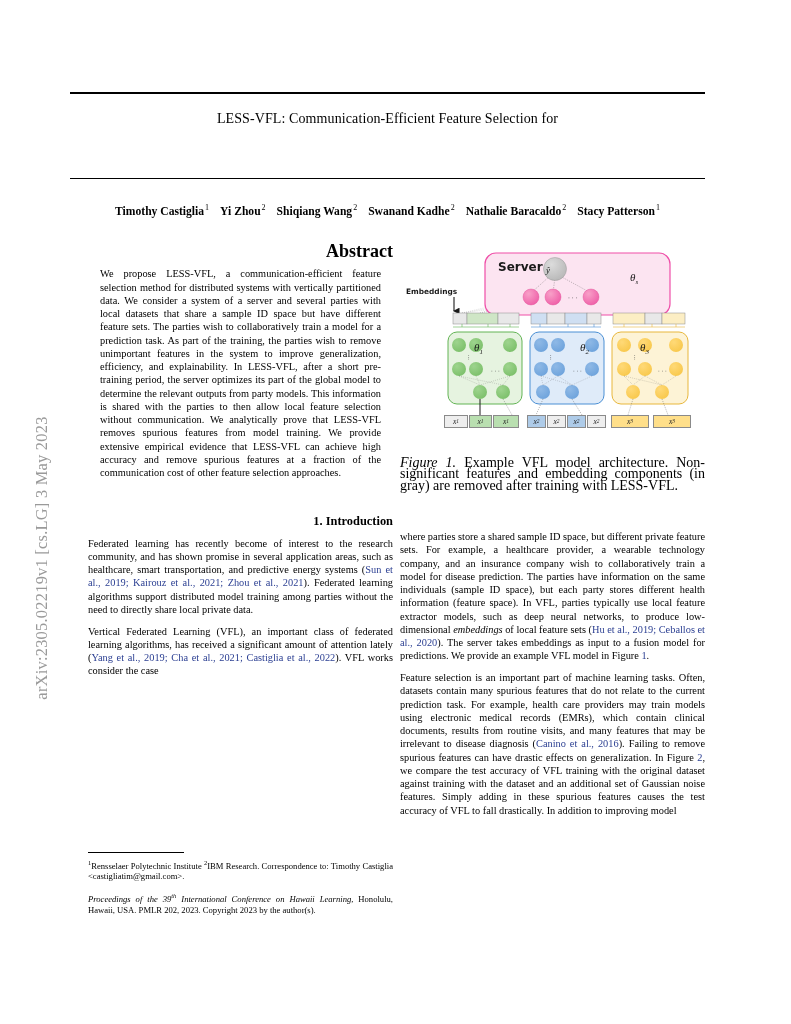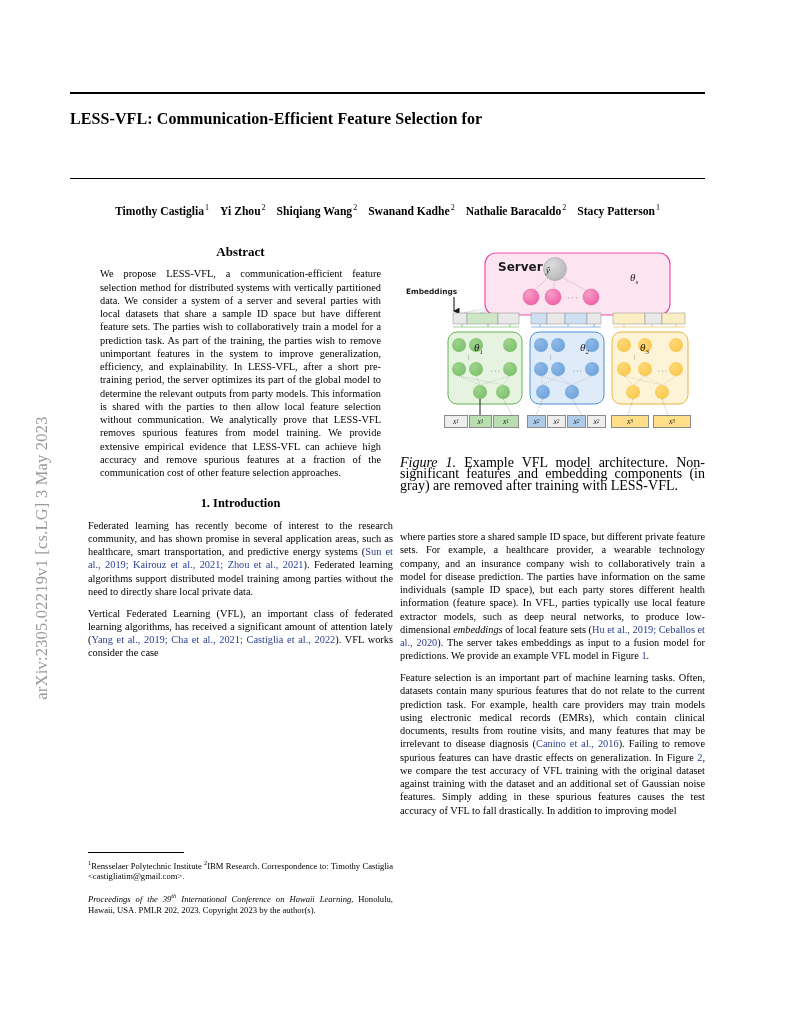--- a/index.html
+++ b/index.html
@@ -44,22 +44,23 @@
   }
   #rule-top   { top: 92px;  height: 2.4px; }
   #rule-below-title { top: 178px; height: 1.4px; }
 
   
   #title {
     position: absolute;
     left: 70px;
     top: 106px;
     width: 635px;
-    font-size: 16px;
-    font-weight: bold;
+    text-align: center;
+    font-size: 14px;
+    font-weight: normal;
     line-height: 25px;
     letter-spacing: 0.1px;
   }
 
   
   #authors {
     position: absolute;
     left: 70px;
     top: 203px;
     width: 635px;
@@ -82,29 +83,29 @@
     width: 305px;
     font-size: 10.35px;
     line-height: 13.25px;
     text-align: justify;
   }
   #col-left  { left: 88px; }
   #col-right { left: 400px; }
 
   h2.abstract-head {
     margin: 0 0 9px 0;
-    font-size: 13px;
+    font-size: 18px;
     font-weight: bold;
-    text-align: center;
+    text-align: right;
   }
   h2.section-head {
-    margin: 18px 0 8px 0;
+    margin: 36px 0 8px 0;
     font-size: 12.4px;
     font-weight: bold;
-    text-align: center;
+    text-align: right;
   }
   p.para {
     margin: 0 0 8.5px 0;
     text-align: justify;
     text-justify: inter-word;
   }
   p.abs {
     margin: 8px;
     text-align: justify;
     padding: 0 4px;

